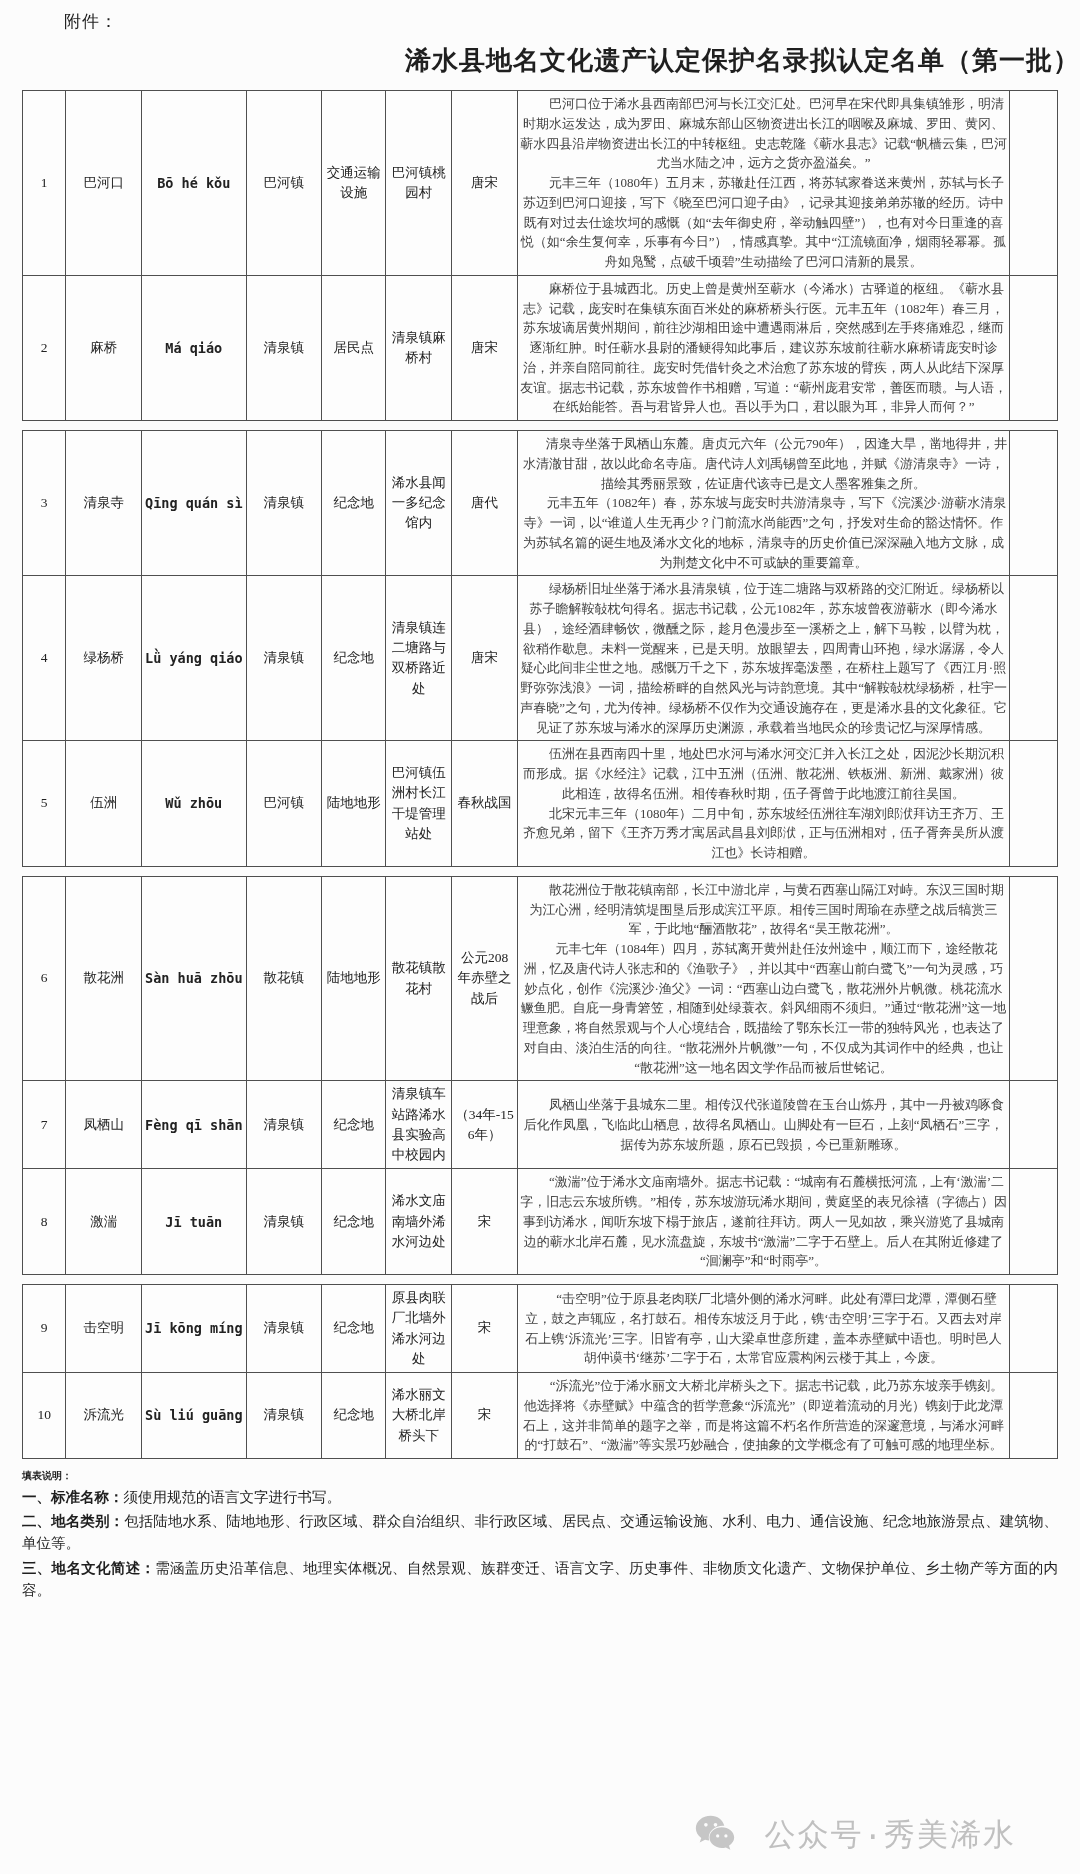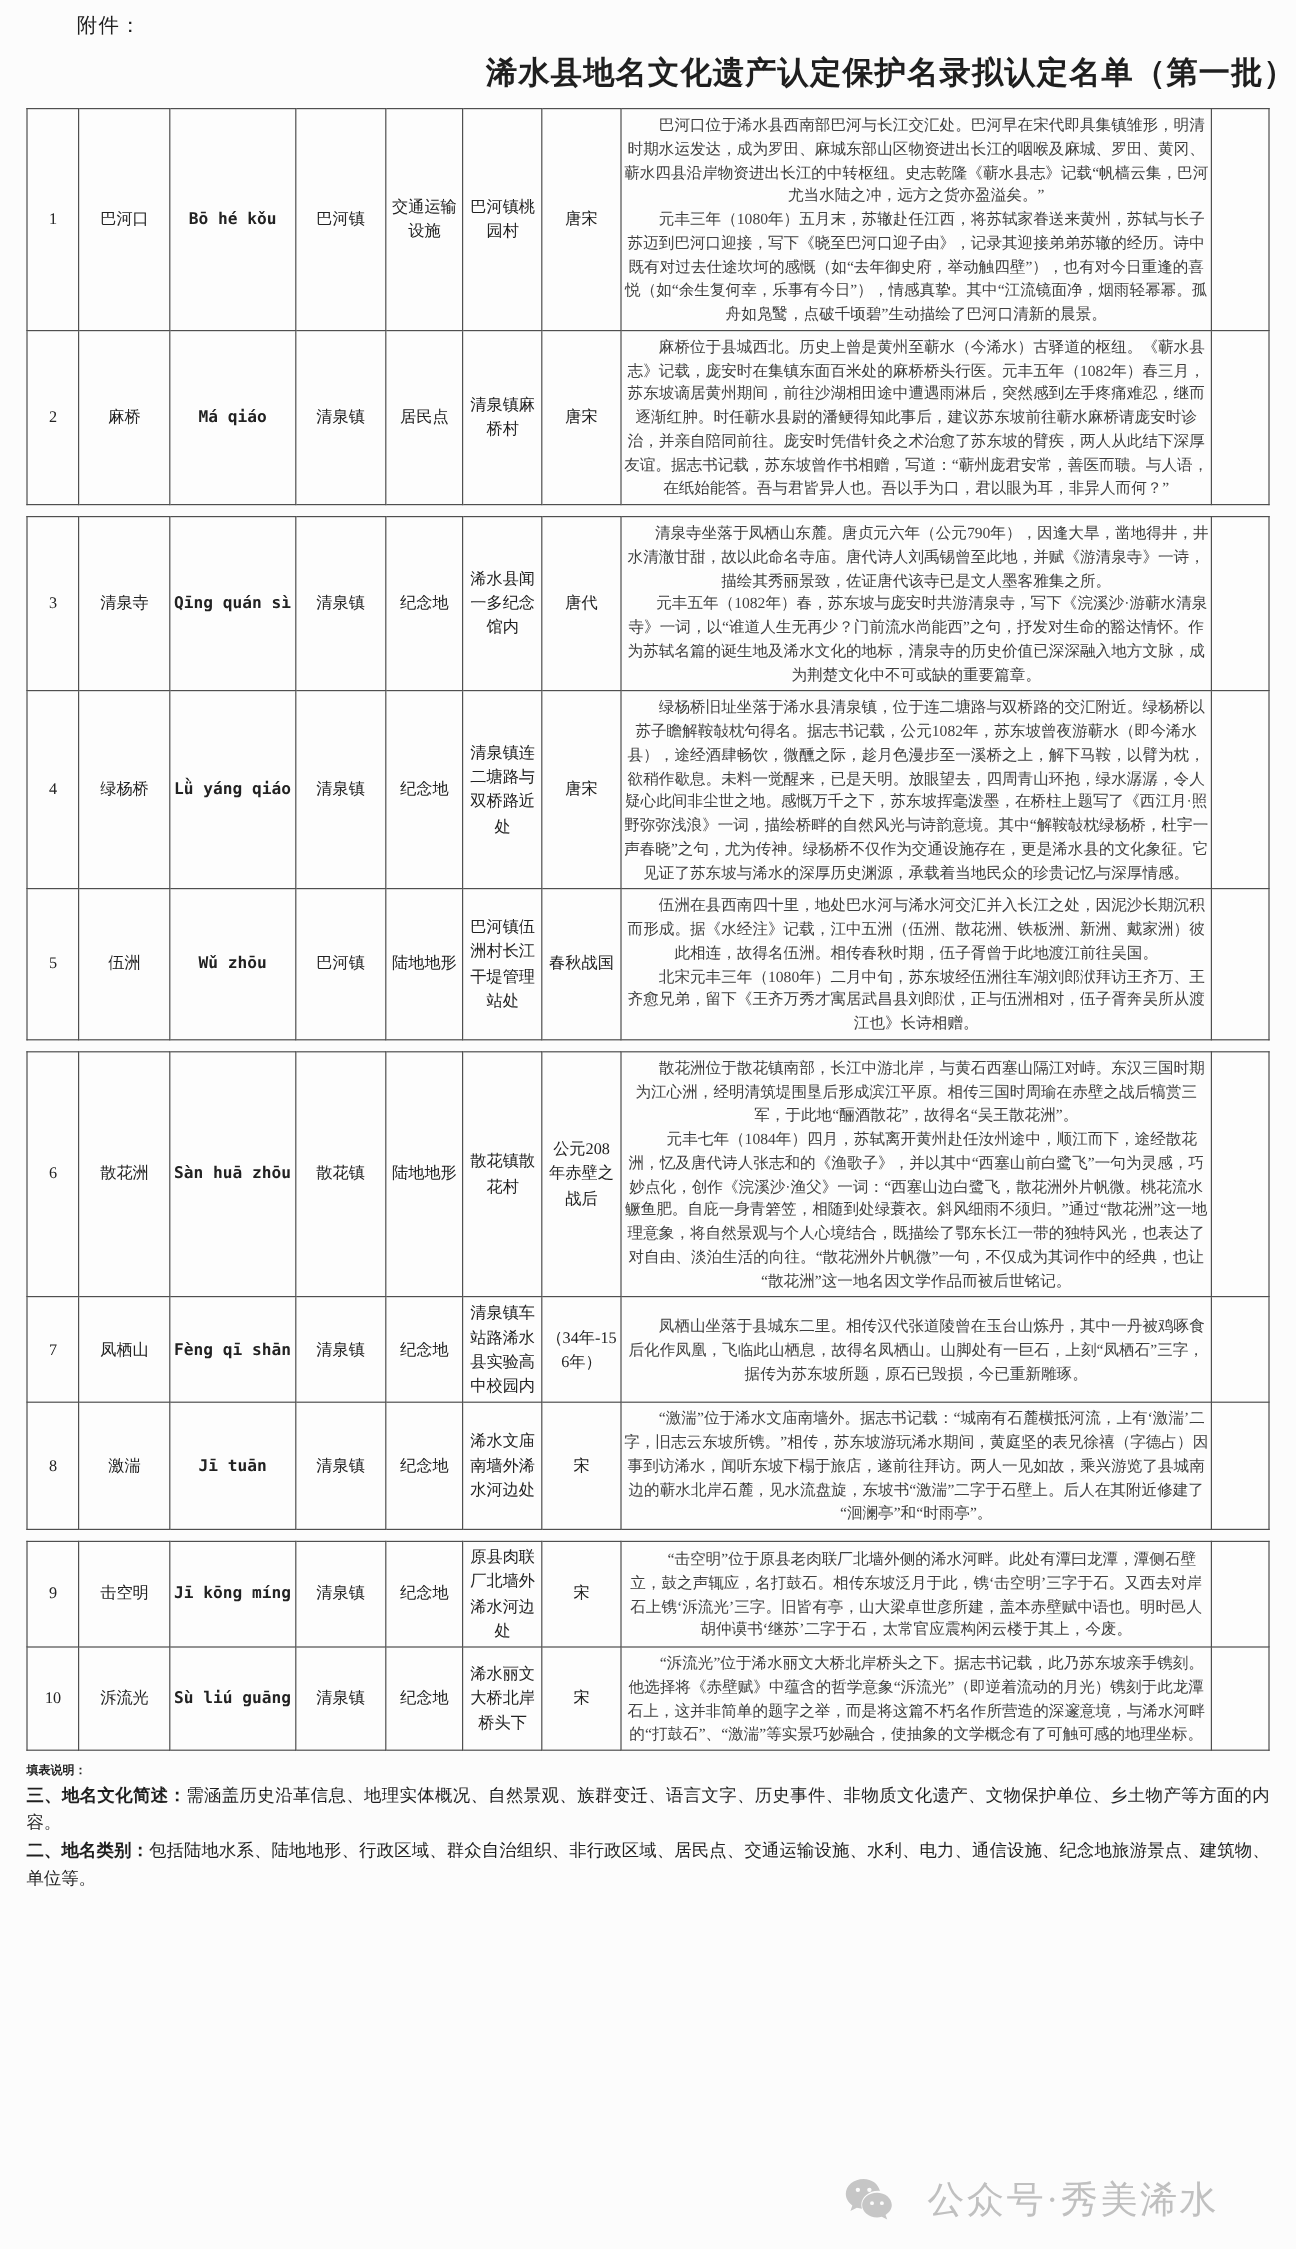--- a/index.html
+++ b/index.html
@@ -33,23 +33,23 @@
   .desc-cell p{
     margin:0;text-indent:2em;font-size:13px;line-height:1.52;color:#404040;
   }
   .pinyin{font-family:"DejaVu Sans Mono","Liberation Mono",monospace;font-size:12.5px;font-weight:bold;}
   .notes{margin:8px 22px 0 22px;font-size:14.5px;line-height:1.55;}
   .notes-title{font-weight:bold;font-size:10px;margin-bottom:2px;}
   .note-line{margin:2px 0;text-align:justify;}
   .note-label{font-weight:bold;}
   .watermark{
     position:absolute;right:64px;bottom:18px;
-    display:flex;align-items:center;gap:26px;
+    display:flex;align-items:flex-end;gap:26px;
     color:#c0c0c0;font-size:31px;letter-spacing:2px;
-    font-family:Liberation Serif, serif;
+    font-family:Liberation Mono, monospace;
   }
   .wm-icon{width:46px;height:46px;opacity:.85;}
 </style>
 </head>
 <body>
 
 <div class="attachment">附件：</div>
 <div class="doc-title">浠水县地名文化遗产认定保护名录拟认定名单（第一批）</div>
 
 <div class="tbl-wrap">
@@ -249,24 +249,27 @@
       </td>
       <td></td>
     </tr>
   </tbody>
     </table>
 </div>
 
 <div class="notes">
   <div class="notes-title">填表说明：</div>
   <div class="note-line">
-    <span class="note-label">三、地名文化简述：</span><span>需涵盖历史沿革信息、地理实体概况、自然景观、族群变迁、语言文字、历史事件、非物质文化遗产、文物保护单位、乡土物产等方面的内容。</span>
+    <span class="note-label">一、标准名称：</span><span>须使用规范的语言文字进行书写。</span>
   </div>
   <div class="note-line">
     <span class="note-label">二、地名类别：</span><span>包括陆地水系、陆地地形、行政区域、群众自治组织、非行政区域、居民点、交通运输设施、水利、电力、通信设施、纪念地旅游景点、建筑物、单位等。</span>
+  </div>
+  <div class="note-line">
+    <span class="note-label">三、地名文化简述：</span><span>需涵盖历史沿革信息、地理实体概况、自然景观、族群变迁、语言文字、历史事件、非物质文化遗产、文物保护单位、乡土物产等方面的内容。</span>
   </div>
 </div>
 
 <div class="watermark">
   <svg class="wm-icon" viewBox="0 0 48 48" xmlns="http://www.w3.org/2000/svg">
     <path fill="#bdbdbd" d="M19.5 6C10.9 6 4 11.8 4 19c0 4.1 2.2 7.7 5.7 10.1L8 34l5.6-2.9c1.4.4 2.9.7 4.4.8-.3-1-.5-2-.5-3.1 0-6.9 6.6-12.4 14.7-12.4.5 0 1 0 1.5.1C32.3 10.3 26.5 6 19.5 6zm-5 7.6a1.9 1.9 0 1 1 0 3.8 1.9 1.9 0 0 1 0-3.8zm10 0a1.9 1.9 0 1 1 0 3.8 1.9 1.9 0 0 1 0-3.8z"></path>
     <path fill="#bdbdbd" d="M44 28.8c0-6-5.8-10.8-12.9-10.8s-12.9 4.8-12.9 10.8 5.8 10.8 12.9 10.8c1.5 0 2.9-.2 4.2-.6L40 41.4l-1.4-4.1C41.9 35.3 44 32.2 44 28.8zm-17.2-3.4a1.7 1.7 0 1 1 0 3.4 1.7 1.7 0 0 1 0-3.4zm8.6 0a1.7 1.7 0 1 1 0 3.4 1.7 1.7 0 0 1 0-3.4z"></path>
   </svg>
   <span>公众号·秀美浠水</span>
 </div>

